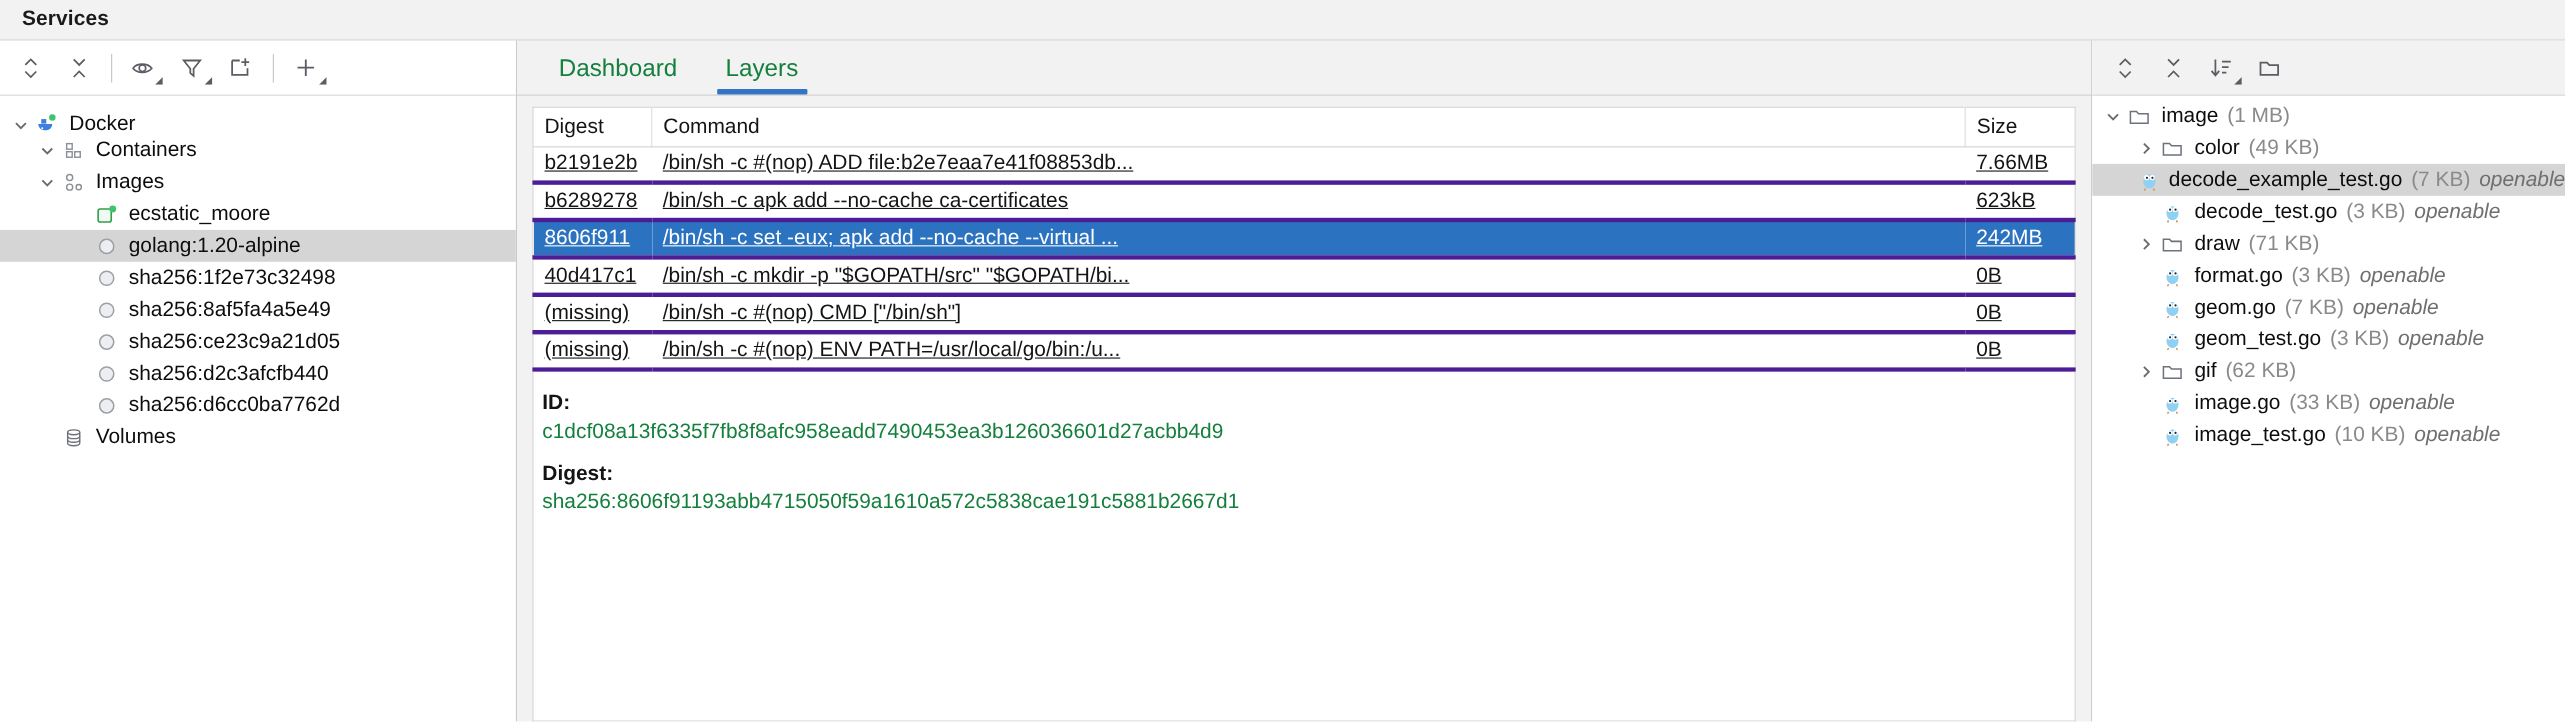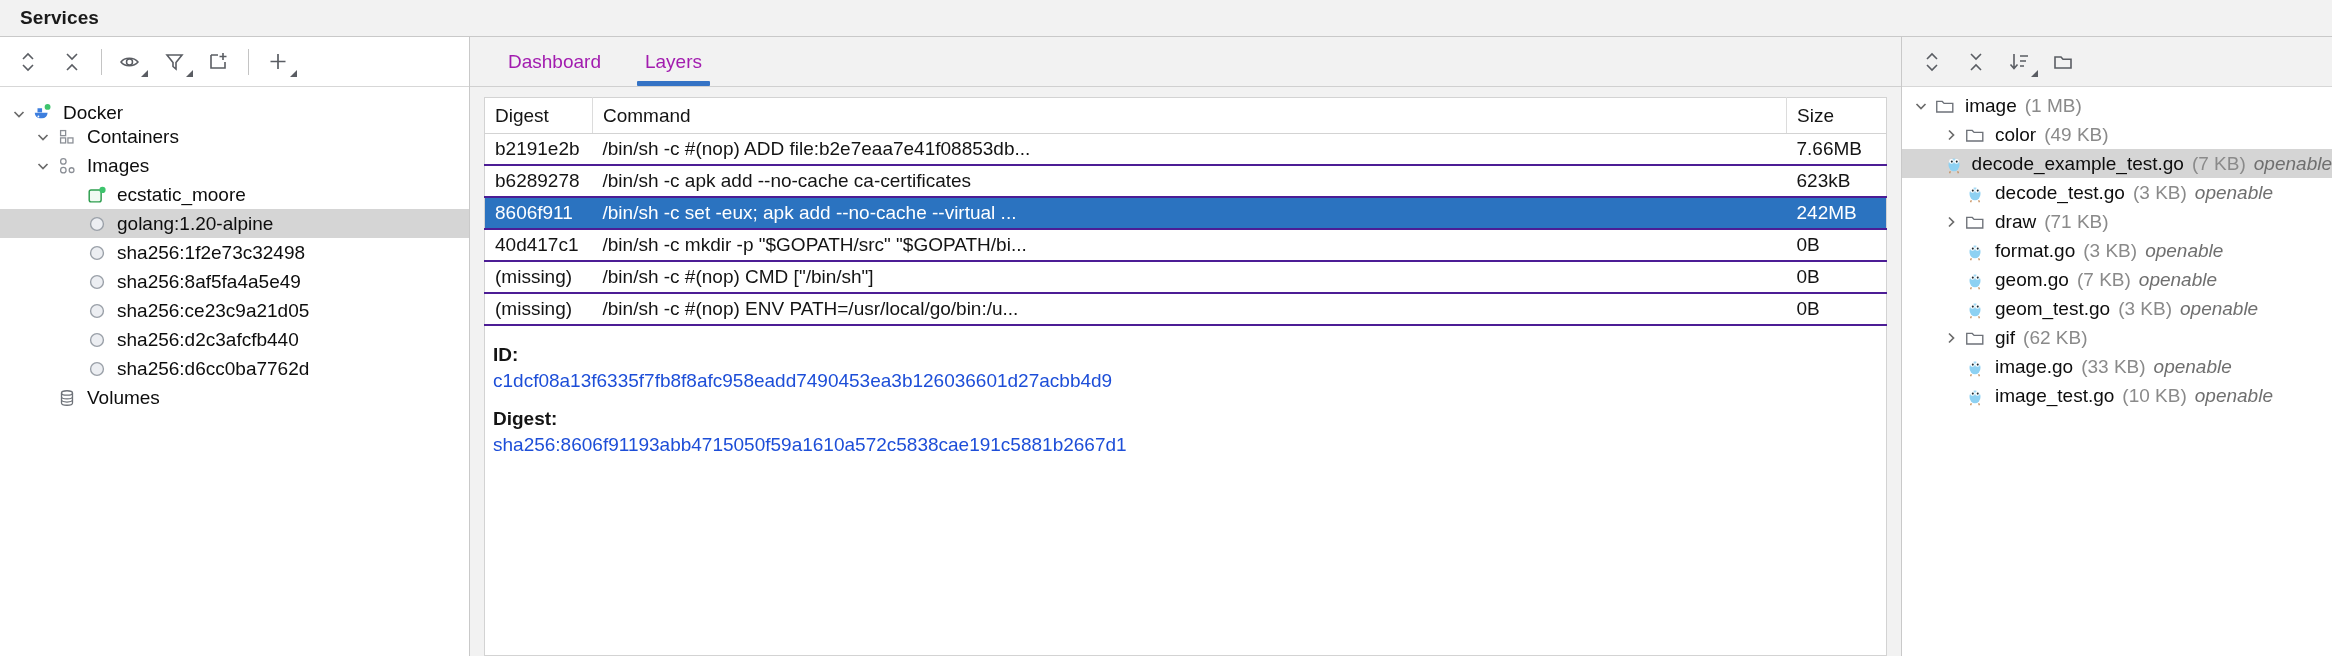--- a/index.html
+++ b/index.html
@@ -44,47 +44,47 @@
   .ind0 { padding-left: 8px; align-items: flex-end; }
   .ind1 { padding-left: 32px; }
   .ind2 { padding-left: 62px; }
 
   
   .center { flex: 1 1 auto; display: flex; flex-direction: column; min-width: 0;
             background: #f2f2f2; border-right: 1px solid #c9c9c9; }
   .tabs { height: 50px; flex: 0 0 50px; display: flex; align-items: flex-end;
           background: #f2f2f2; border-bottom: 1px solid #d0d0d0; padding-left: 16px; }
   .tab { position: relative; height: 48px; display: flex; align-items: center;
-         padding: 4px 22px; font-size: 19px; color: #a21caf; cursor: default; }
+         padding: 4px 22px; font-size: 22px; color: #15803d; cursor: default; }
   .tab .under { position: absolute; left: 14px; right: 14px; bottom: 0; height: 5px; background: #3573c5;
                 border-radius: 1px; display: none; }
   .tab.active .under { display: block; }
 
   .center-inner { flex: 1 1 auto; padding: 10px 14px 0 14px; min-height: 0; display: flex; flex-direction: column; }
 
   table.layers { border-collapse: collapse; table-layout: fixed; width: 100%;
                  background: #ffffff; border: 1px solid #d3d3d3; }
   table.layers th {
     font-weight: normal; font-size: 19px; color: #141414; text-align: left;
     padding: 6px 10px; height: 36px; background: #ffffff;
     border-right: 1px solid #dcdcdc; border-bottom: 1px solid #d3d3d3;
   }
   table.layers th:last-child { border-right: none; }
   table.layers td {
     font-size: 19px; color: #141414; padding: 4px 10px; height: 29px;
-    border-bottom: 2px solid #4c1d95; white-space: nowrap; overflow: hidden; text-overflow: ellipsis;
+    border-bottom: 4px solid #4c1d95; white-space: nowrap; overflow: hidden; text-overflow: ellipsis; text-decoration: underline;
   }
   table.layers tr.sel td { background: #2b73c0; color: #ffffff; }
   .col-digest { width: 108px; }
   .col-size   { width: 100px; }
 
   .details { flex: 1 1 auto; background: #ffffff; border: 1px solid #d3d3d3; border-top: none;
              padding: 18px 18px 4px 8px; overflow: hidden; min-height: 0; }
   .dlabel { font-size: 19px; font-weight: bold; color: #141414; margin-bottom: 4px; }
-  .dvalue { font-size: 19px; color: #1d4ed8; white-space: nowrap; overflow: hidden; margin-bottom: 16px; }
+  .dvalue { font-size: 19px; color: #15803d; white-space: nowrap; overflow: hidden; margin-bottom: 16px; }
 
   
   .right { width: 430px; flex: 0 0 430px; display: flex; flex-direction: column; background: #ffffff;
            position: relative; text-align: center; }
   .right-toolbar { height: 50px; flex: 0 0 50px; display: flex; align-items: center;
                    padding-left: 8px; border-bottom: 1px solid #d7d7d7; background: #f2f2f2; }
   .rtree { flex: 1 1 auto; overflow: hidden; padding-top: 4px; }
   .rrow { height: 29px; display: flex; align-items: center; font-size: 19px; color: #0d0d0d;
           white-space: nowrap; }
   .rrow.sel { background: #d5d5d5; }

